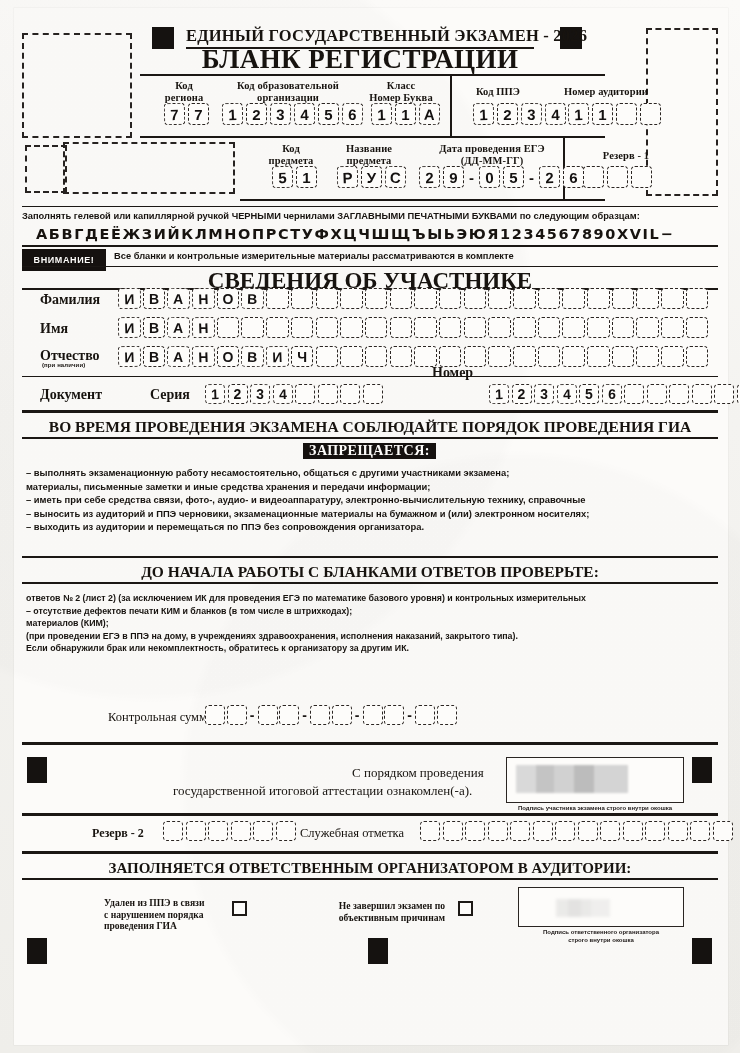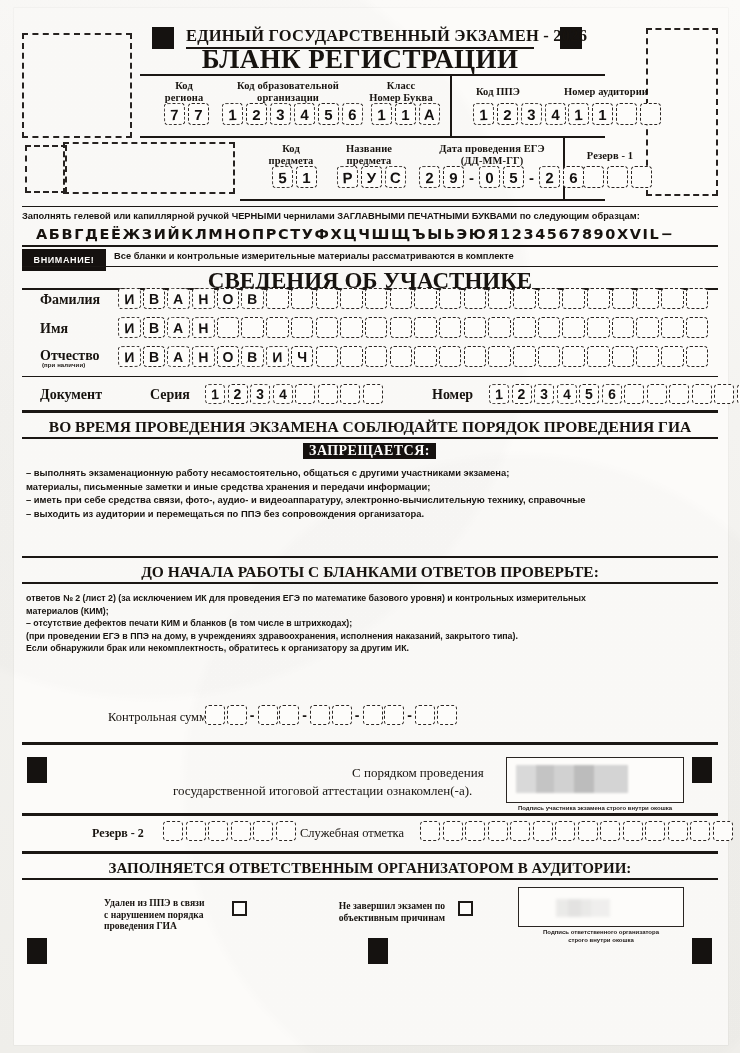--- a/index.html
+++ b/index.html
@@ -264,21 +264,21 @@
       <div class="cell hand" style="width: 21px; height: 22px; font-size: 15px; margin-right: 3px; transform: rotate(-2deg);">2</div>
       <div class="cell hand" style="width: 21px; height: 22px; font-size: 15px; margin-right: 3px; transform: rotate(0deg);">9</div>
       <div class="dash" style="width: 9px; height: 22px; margin-right: 3px; font-size: 15px;">-</div>
       <div class="cell hand" style="width: 21px; height: 22px; font-size: 15px; margin-right: 3px; transform: rotate(-2deg);">0</div>
       <div class="cell hand" style="width: 21px; height: 22px; font-size: 15px; margin-right: 3px; transform: rotate(0deg);">5</div>
       <div class="dash" style="width: 9px; height: 22px; margin-right: 3px; font-size: 15px;">-</div>
       <div class="cell hand" style="width: 21px; height: 22px; font-size: 15px; margin-right: 3px; transform: rotate(-2deg);">2</div>
       <div class="cell hand" style="width: 21px; height: 22px; font-size: 15px; margin-right: 3px; transform: rotate(0deg);">6</div>
     </div>
 
-  <div class="t fieldlabel" style="left:570px; top:150px; width:80px;">
+  <div class="t fieldlabel" style="left:586px; top:150px; width:80px;">
     <span>Резерв - 1</span>
   </div>
   <div class="cellrow" style="left:583px; top:166px;">
       <div class="cell" style="width: 21px; height: 22px; font-size: 15px; margin-right: 3px;"></div>
       <div class="cell" style="width: 21px; height: 22px; font-size: 15px; margin-right: 3px;"></div>
       <div class="cell" style="width: 21px; height: 22px; font-size: 15px; margin-right: 3px;"></div>
     </div>
 
   <div class="hr" style="left:22px; top:206px; width:696px; height:1.4px;"></div>
   <div class="t instr" style="left:22px; top:211px; width:700px;">Заполнять гелевой или капиллярной ручкой ЧЕРНЫМИ чернилами ЗАГЛАВНЫМИ ПЕЧАТНЫМИ БУКВАМИ по следующим образцам:</div>
@@ -384,21 +384,21 @@
   <div class="cellrow" style="left:205px; top:384px;">
       <div class="cell hand" style="width: 20px; height: 20px; font-size: 14px; margin-right: 2.5px; transform: rotate(-2deg);">1</div>
       <div class="cell hand" style="width: 20px; height: 20px; font-size: 14px; margin-right: 2.5px; transform: rotate(0deg);">2</div>
       <div class="cell hand" style="width: 20px; height: 20px; font-size: 14px; margin-right: 2.5px; transform: rotate(2deg);">3</div>
       <div class="cell hand" style="width: 20px; height: 20px; font-size: 14px; margin-right: 2.5px; transform: rotate(-2deg);">4</div>
       <div class="cell" style="width: 20px; height: 20px; font-size: 14px; margin-right: 2.5px;"></div>
       <div class="cell" style="width: 20px; height: 20px; font-size: 14px; margin-right: 2.5px;"></div>
       <div class="cell" style="width: 20px; height: 20px; font-size: 14px; margin-right: 2.5px;"></div>
       <div class="cell" style="width: 20px; height: 20px; font-size: 14px; margin-right: 2.5px;"></div>
     </div>
-  <div class="t rowlabel" style="left:432px; top:387px;">Номер</div>
+  <div class="t rowlabel" style="left:432px; top:365px;">Номер</div>
   <div class="cellrow" style="left:489px; top:384px;">
       <div class="cell hand" style="width: 20px; height: 20px; font-size: 14px; margin-right: 2.5px; transform: rotate(-2deg);">1</div>
       <div class="cell hand" style="width: 20px; height: 20px; font-size: 14px; margin-right: 2.5px; transform: rotate(0deg);">2</div>
       <div class="cell hand" style="width: 20px; height: 20px; font-size: 14px; margin-right: 2.5px; transform: rotate(2deg);">3</div>
       <div class="cell hand" style="width: 20px; height: 20px; font-size: 14px; margin-right: 2.5px; transform: rotate(-2deg);">4</div>
       <div class="cell hand" style="width: 20px; height: 20px; font-size: 14px; margin-right: 2.5px; transform: rotate(0deg);">5</div>
       <div class="cell hand" style="width: 20px; height: 20px; font-size: 14px; margin-right: 2.5px; transform: rotate(2deg);">6</div>
       <div class="cell" style="width: 20px; height: 20px; font-size: 14px; margin-right: 2.5px;"></div>
       <div class="cell" style="width: 20px; height: 20px; font-size: 14px; margin-right: 2.5px;"></div>
       <div class="cell" style="width: 20px; height: 20px; font-size: 14px; margin-right: 2.5px;"></div>
@@ -409,31 +409,32 @@
 
   <div class="hr" style="left:22px; top:410px; width:696px; height:2.6px;"></div>
 
   <div class="t h-sec h-sec-u" style="left:22px; top:418px; width:696px; text-align:center; font-size:15.5px;">ВО ВРЕМЯ ПРОВЕДЕНИЯ ЭКЗАМЕНА СОБЛЮДАЙТЕ ПОРЯДОК ПРОВЕДЕНИЯ ГИА</div>
   <div class="zapr" style="left:303px; top:443px;">ЗАПРЕЩАЕТСЯ:</div>
 
   <div class="bullets" style="left:26px; top:466px; width:700px;">
     <div>–  выполнять экзаменационную работу несамостоятельно, общаться с другими участниками экзамена;</div>
     <div>    материалы, письменные заметки и иные средства хранения и передачи информации;</div>
     <div>–  иметь при себе средства связи, фото-, аудио- и видеоаппаратуру, электронно-вычислительную технику, справочные</div>
+    <div>–  выносить из аудиторий и ППЭ черновики, экзаменационные материалы на бумажном и (или) электронном носителях;</div>
     <div>–  выходить из аудитории и перемещаться по ППЭ без сопровождения организатора.</div>
   </div>
 
   <div class="hr" style="left:22px; top:556px; width:696px; height:2.4px;"></div>
 
   <div class="t h-sec h-sec-u" style="left:22px; top:563px; width:696px; text-align:center; font-size:15.5px;">ДО  НАЧАЛА  РАБОТЫ  С  БЛАНКАМИ  ОТВЕТОВ  ПРОВЕРЬТЕ:</div>
 
   <div class="bullets small" style="left:26px; top:592px; width:706px;">
     <div>    ответов № 2 (лист 2) (за исключением ИК для проведения ЕГЭ по математике базового уровня) и контрольных измерительных</div>
+    <div>–  отсутствие дефектов печати КИМ и бланков (в том числе в штрихкодах);</div>
     <div>    материалов (КИМ);</div>
-    <div>–  отсутствие дефектов печати КИМ и бланков (в том числе в штрихкодах);</div>
     <div>    (при  проведении ЕГЭ в ППЭ на дому, в учреждениях здравоохранения, исполнения наказаний, закрытого типа).</div>
     <div>    Если обнаружили брак или некомплектность, обратитесь к организатору за другим ИК.</div>
   </div>
 
   <div class="t" style="left:108px; top:710px; font-family:'Liberation Serif',serif; font-size:12.5px;">Контрольная сумма</div>
   <div class="cellrow" style="left:205px; top:705px;">
       <div class="cell" style="width: 20px; height: 20px; font-size: 14px; margin-right: 1.5px;"></div>
       <div class="cell" style="width: 20px; height: 20px; font-size: 14px; margin-right: 1.5px;"></div>
       <div class="dash" style="width: 8px; height: 20px; margin-right: 1.5px; font-size: 14px;">-</div>
       <div class="cell" style="width: 20px; height: 20px; font-size: 14px; margin-right: 1.5px;"></div>

